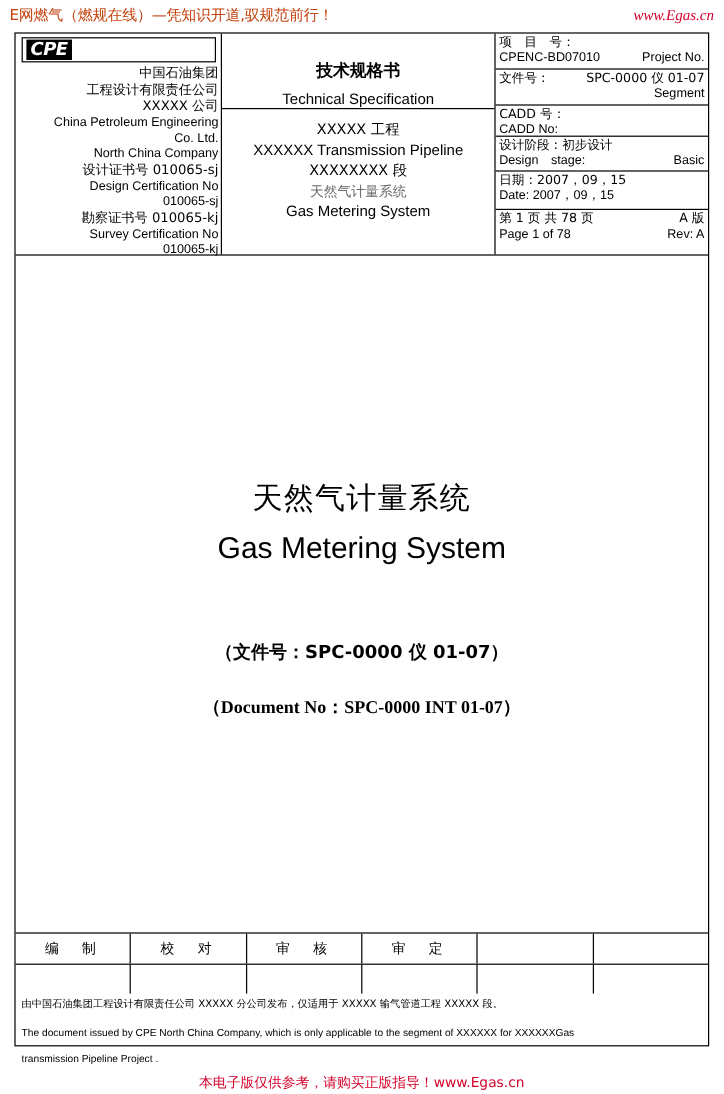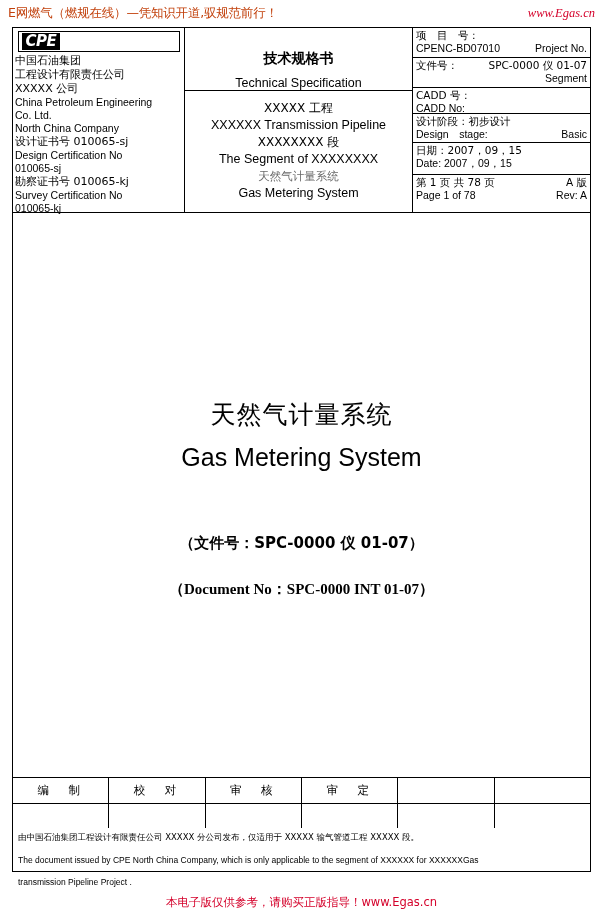--- a/index.html
+++ b/index.html
@@ -66,21 +66,21 @@
     box-sizing: border-box;
     border-bottom: 1.5px solid #000;
   }
   .tb-col {
     box-sizing: border-box;
   }
   .tb-left {
     width: 172px;
     border-right: 1.5px solid #000;
     padding: 3px 2px 2px 2px;
-    text-align: left;
+    text-align: right;
     font-size: 10.5px;
     line-height: 13.2px;
   }
   .logo-box {
     width: 162px;
     height: 21px;
     margin: 0 auto 2px auto;
     border: 1.5px solid #000;
     display: flex;
     align-items: center;
@@ -325,21 +325,20 @@
 
     <div class="tb-col tb-mid">
       <div class="tb-mid-top">
         <div class="spec-cn">技术规格书</div>
         <div class="spec-en">Technical Specification</div>
       </div>
       <div class="tb-mid-bot">
         <div class="proj-cn">XXXXX 工程</div>
         <div class="proj-en">XXXXXX Transmission Pipeline</div>
         <div class="proj-cn">XXXXXXXX 段</div>
-        <div class="proj-en">The Segment of XXXXXXXX</div>
         <div class="proj-cn-gray">天然气计量系统</div>
         <div class="proj-en">Gas Metering System</div>
       </div>
     </div>
 
     <div class="tb-col tb-right">
 
       <div class="tb-row row-1">
         <div class="r-cn">项　目　号：</div>
         <div class="split">

